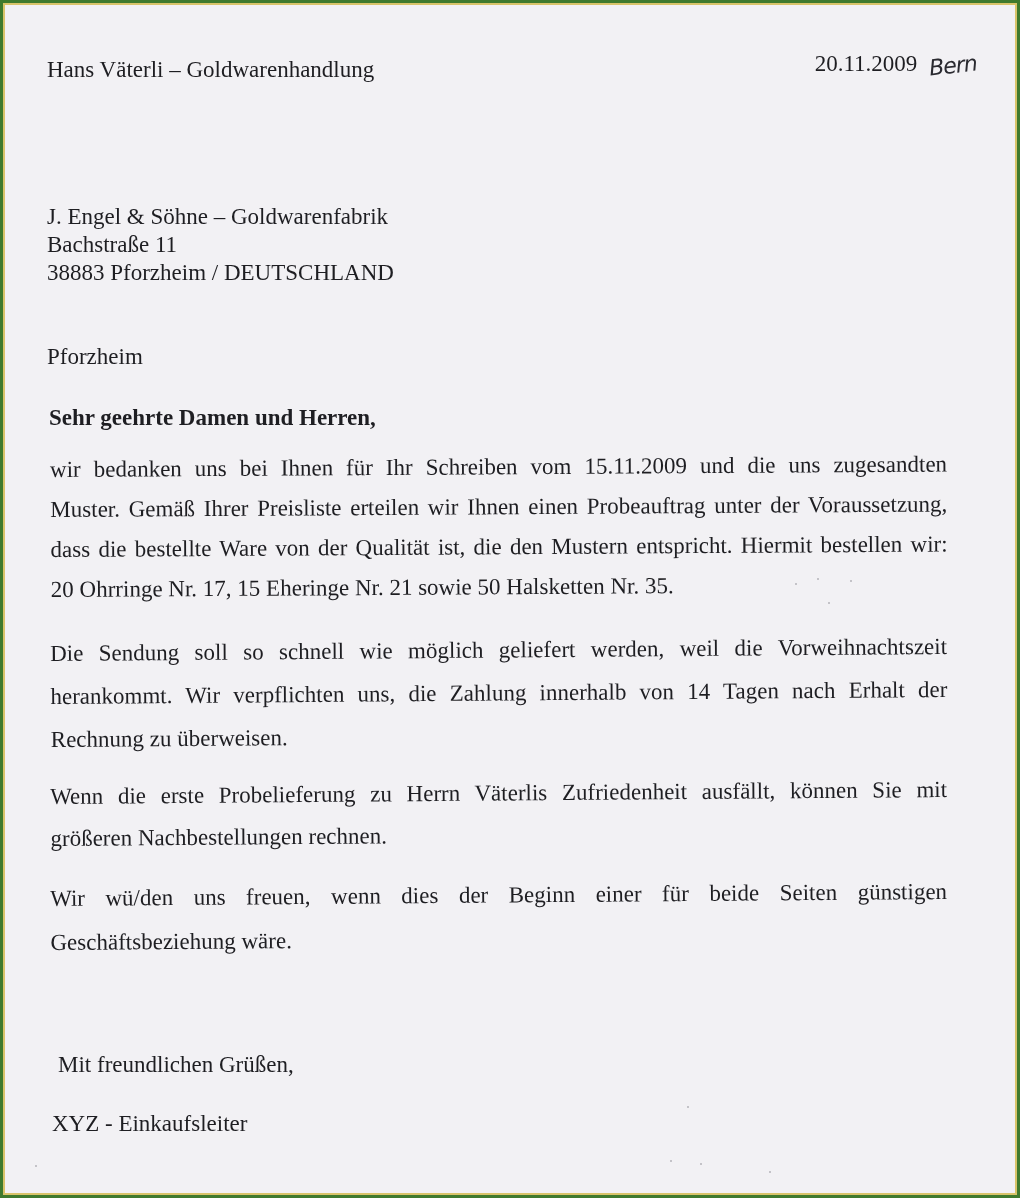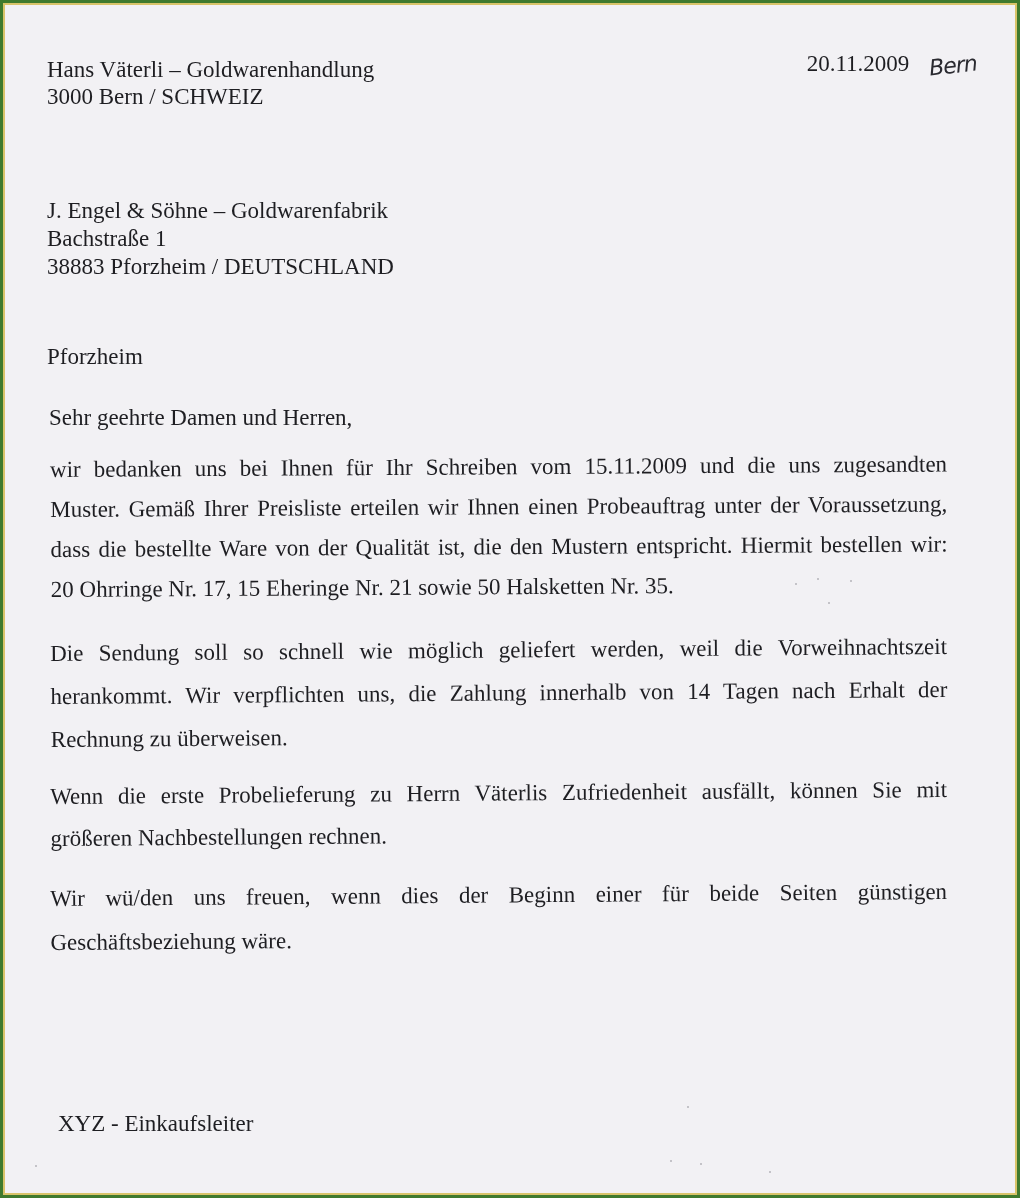--- a/index.html
+++ b/index.html
@@ -45,37 +45,37 @@
       display: block;
     }
     .sender {
       left: 42px; top: 53px;
     }
     .sender .line { height: 27px; }
     .date-line {
       right: 38px; top: 47px;
       display: flex;
       align-items: flex-end;
-      gap: 20px;
+      gap: 12px;
     }
     .signature-mark {
       font-family: "DejaVu Sans", sans-serif;
       font-style: italic;
       font-size: 22px;
       letter-spacing: -1px;
       color: #2a2a30;
       transform: rotate(-6deg) translateY(2px);
       display: inline-block;
     }
     .recipient {
-      left: 42px; top: 194px;
+      left: 42px; top: 200px;
     }
     .recipient .line { height: 28px; }
     .subject { left: 42px; top: 340px; }
-    .salutation { left: 44px; top: 401px; }
+    .salutation { left: 44px; top: 401px; font-weight: bold; }
     .para {
       left: 45px;
       width: 897px;
       text-align: justify;
       text-align-last: left;
     }
     .para .jline {
       display: block;
       height: 40px;
       text-align: justify;
@@ -87,49 +87,48 @@
       text-align-last: left;
     }
     .p1 { top: 453px; transform: rotate(-0.35deg); transform-origin: left top; }
     .p2 { top: 637px; transform: rotate(-0.45deg); transform-origin: left top; }
     .p3 { top: 780px; transform: rotate(-0.45deg); transform-origin: left top; }
     .p4 { top: 882px; transform: rotate(-0.45deg); transform-origin: left top; }
     .p2 .jline { height: 43px; }
     .p3 .jline { height: 42px; }
     .p4 .jline { height: 44px; }
     .closing { left: 53px; top: 1048px; }
-    .signer { left: 53px; top: 1107px; }
+    .signer { left: 47px; top: 1107px; }
     .speck {
       position: absolute;
       width: 2px; height: 2px;
       background: #9a9aa0;
       border-radius: 1px;
       opacity: 0.7;
     }
   </style>
 </head>
 <body>
 
 <div class="frame-outer"></div>
 <div class="frame-inner">
   <div class="paper">
 
     <div class="block sender">
       <span class="line">Hans Väterli – Goldwarenhandlung</span>
-      <span class="line">3000 Bern / SCHWEIZ</span>
     </div>
 
     <div class="block date-line">
       <span>20.11.2009</span>
       <span class="signature-mark">Bern</span>
     </div>
 
     <div class="block recipient">
       <span class="line">J. Engel &amp; Söhne – Goldwarenfabrik</span>
-      <span class="line">Bachstraße 1</span>
+      <span class="line">Bachstraße 11</span>
       <span class="line">38883 Pforzheim / DEUTSCHLAND</span>
     </div>
 
     <div class="block subject">Pforzheim</div>
 
     <div class="block salutation">Sehr geehrte Damen und Herren,</div>
 
     <div class="block para p1">
       <span class="jline">wir bedanken uns bei Ihnen für Ihr Schreiben vom 15.11.2009 und die uns zugesandten</span>
       <span class="jline">Muster. Gemäß Ihrer Preisliste erteilen wir Ihnen einen Probeauftrag unter der Voraussetzung,</span>
@@ -146,20 +145,21 @@
     <div class="block para p3">
       <span class="jline">Wenn die erste Probelieferung zu Herrn Väterlis Zufriedenheit ausfällt, können Sie mit</span>
       <span class="jline last">größeren Nachbestellungen rechnen.</span>
     </div>
 
     <div class="block para p4">
       <span class="jline">Wir wü/den uns freuen, wenn dies der Beginn einer für beide Seiten günstigen</span>
       <span class="jline last">Geschäftsbeziehung wäre.</span>
     </div>
 
+    <div class="block closing">Mit freundlichen Grüßen,</div>
 
     <div class="block signer">XYZ - Einkaufsleiter</div>
 
     <span class="speck" style="left:790px; top:578px;"></span>
     <span class="speck" style="left:812px; top:573px;"></span>
     <span class="speck" style="left:823px; top:597px;"></span>
     <span class="speck" style="left:845px; top:575px;"></span>
     <span class="speck" style="left:682px; top:1101px;"></span>
     <span class="speck" style="left:30px; top:1160px;"></span>
     <span class="speck" style="left:665px; top:1155px;"></span>

